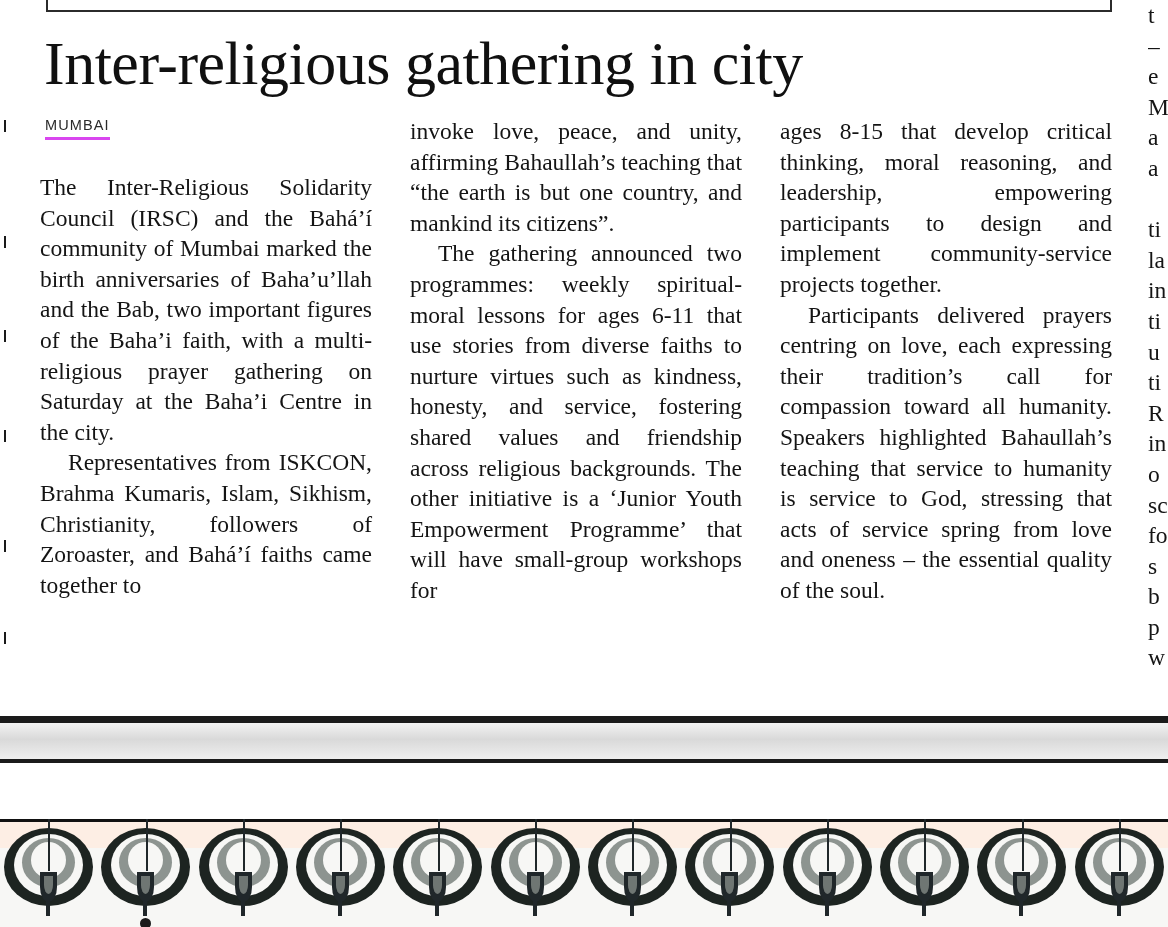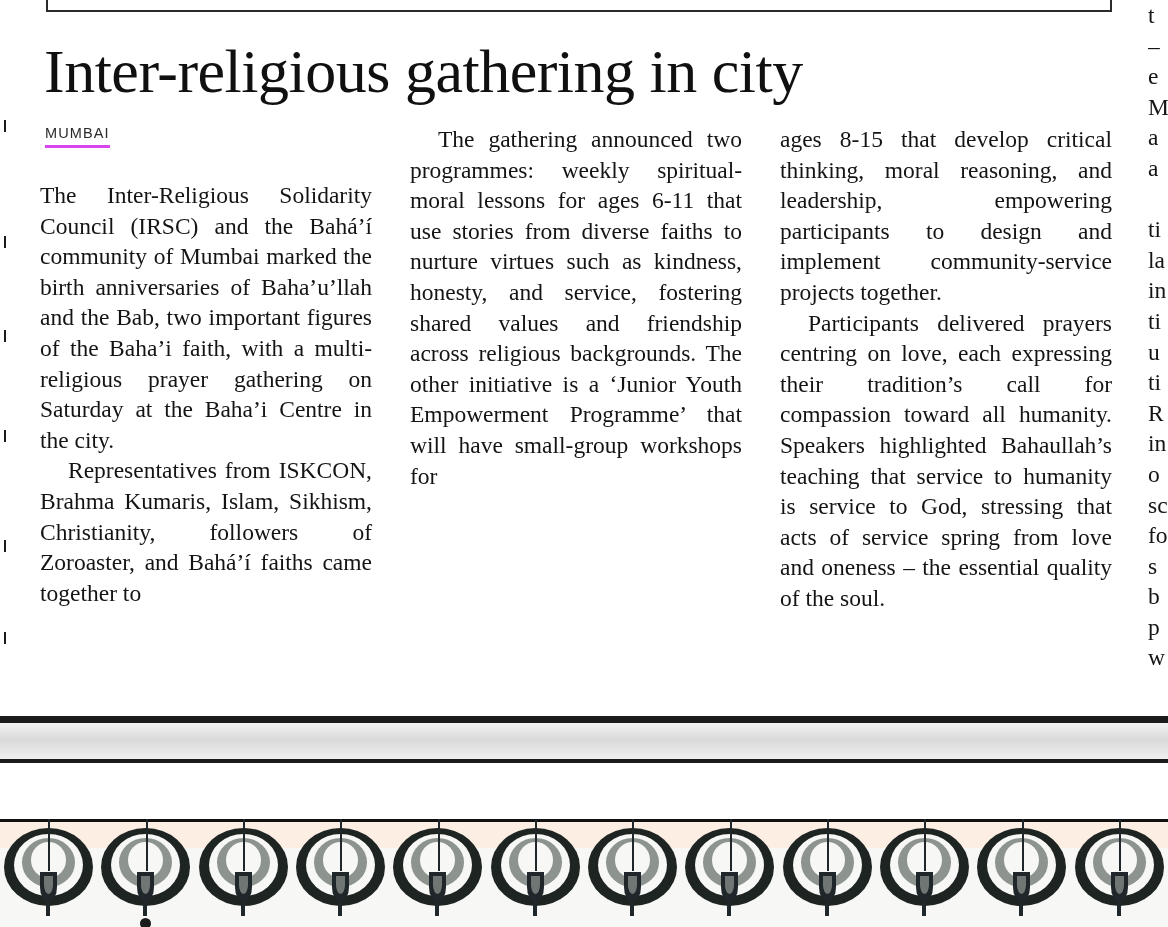--- a/index.html
+++ b/index.html
@@ -36,21 +36,21 @@
     width: 1078px;
   }
 
   .headline {
     font-family: "Liberation Serif", serif;
     font-size: 62px;
     line-height: 70px;
     letter-spacing: -0.5px;
     font-weight: 400;
     color: #101010;
-    margin: 8px 0 18px 4px;
+    margin: 0 0 18px 4px;
     white-space: nowrap;
   }
 
   .columns {
     display: flex;
     gap: 38px;
     width: 1072px;
   }
   .col {
     width: 332px;
@@ -273,20 +273,21 @@
 
   <div class="columns">
 
     <div class="col">
       <div><span class="dateline">MUMBAI</span></div>
       <p class="body first">The Inter-Religious Solidarity Council (IRSC) and the Bahá’í community of Mumbai marked the birth anniversaries of Baha’u’llah and the Bab, two important figures of the Baha’i faith, with a multi-religious prayer gathering on Saturday at the Baha’i Centre in the city.</p>
       <p class="body indent">Representatives from ISKCON, Brahma Kumaris, Islam, Sikhism, Christianity, followers of Zoroaster, and Bahá’í faiths came together to</p>
     </div>
 
     <div class="col">
+      <p class="body">invoke love, peace, and unity, affirming Bahaullah’s teaching that “the earth is but one country, and mankind its citizens”.</p>
       <p class="body indent">The gathering announced two programmes: weekly spiritual-moral lessons for ages 6-11 that use stories from diverse faiths to nurture virtues such as kindness, honesty, and service, fostering shared values and friendship across religious backgrounds. The other initiative is a ‘Junior Youth Empowerment Programme’ that will have small-group workshops for</p>
     </div>
 
     <div class="col">
       <p class="body">ages 8-15 that develop critical thinking, moral reasoning, and leadership, empowering participants to design and implement community-service projects together.</p>
       <p class="body indent">Participants delivered prayers centring on love, each expressing their tradition’s call for compassion toward all humanity. Speakers highlighted Bahaullah’s teaching that service to humanity is service to God, stressing that acts of service spring from love and oneness – the essential quality of the soul.</p>
     </div>
 
   </div>
 </div>

